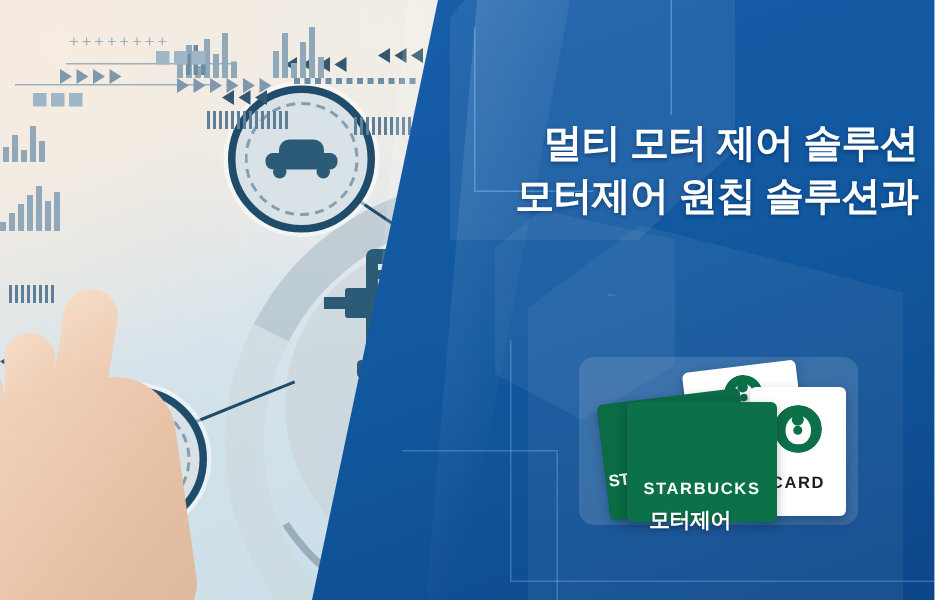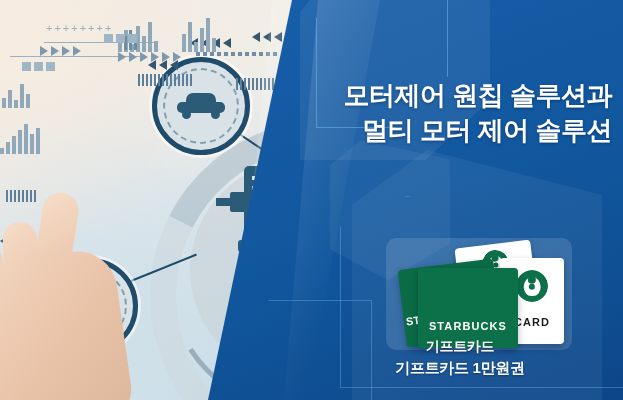--- a/index.html
+++ b/index.html
@@ -439,22 +439,22 @@
     <div class="poly fill2 hexC"></div>
     <div class="poly beam1"></div>
     <div class="poly stroke strokeA"></div>
     <div class="poly stroke2 strokeB"></div>
     <div class="poly stroke2 strokeC"></div>
     <div class="stage"></div>
   </div>
 
 
   <div class="headline">
+    <span class="ln">멀티 모터 제어 솔루션</span>
     <span class="ln">모터제어 원칩 솔루션과</span>
-    <span class="ln">멀티 모터 제어 솔루션</span>
   </div>
 
   <div class="cards">
 
     <div class="gc gc-white-back">
       <span class="siren" style="left:26px;top:6px;width:26px;height:26px;"></span>
       <span class="siren-ring" style="left:24px;top:4px;width:26px;height:26px;"></span>
     </div>
 
     <div class="gc gc-green-back">
@@ -467,17 +467,16 @@
       <span class="cardword">CARD</span>
     </div>
 
     <div class="gc gc-green-front">
       <span class="sbword">STARBUCKS</span>
     </div>
   </div>
 
 
   <div class="caption">
-    <div>기프트카드</div>
-    <div class="c2">기프트카드 1만원권</div>
+    <div>모터제어</div>
   </div>
 
 </div>
 
 </body></html>

